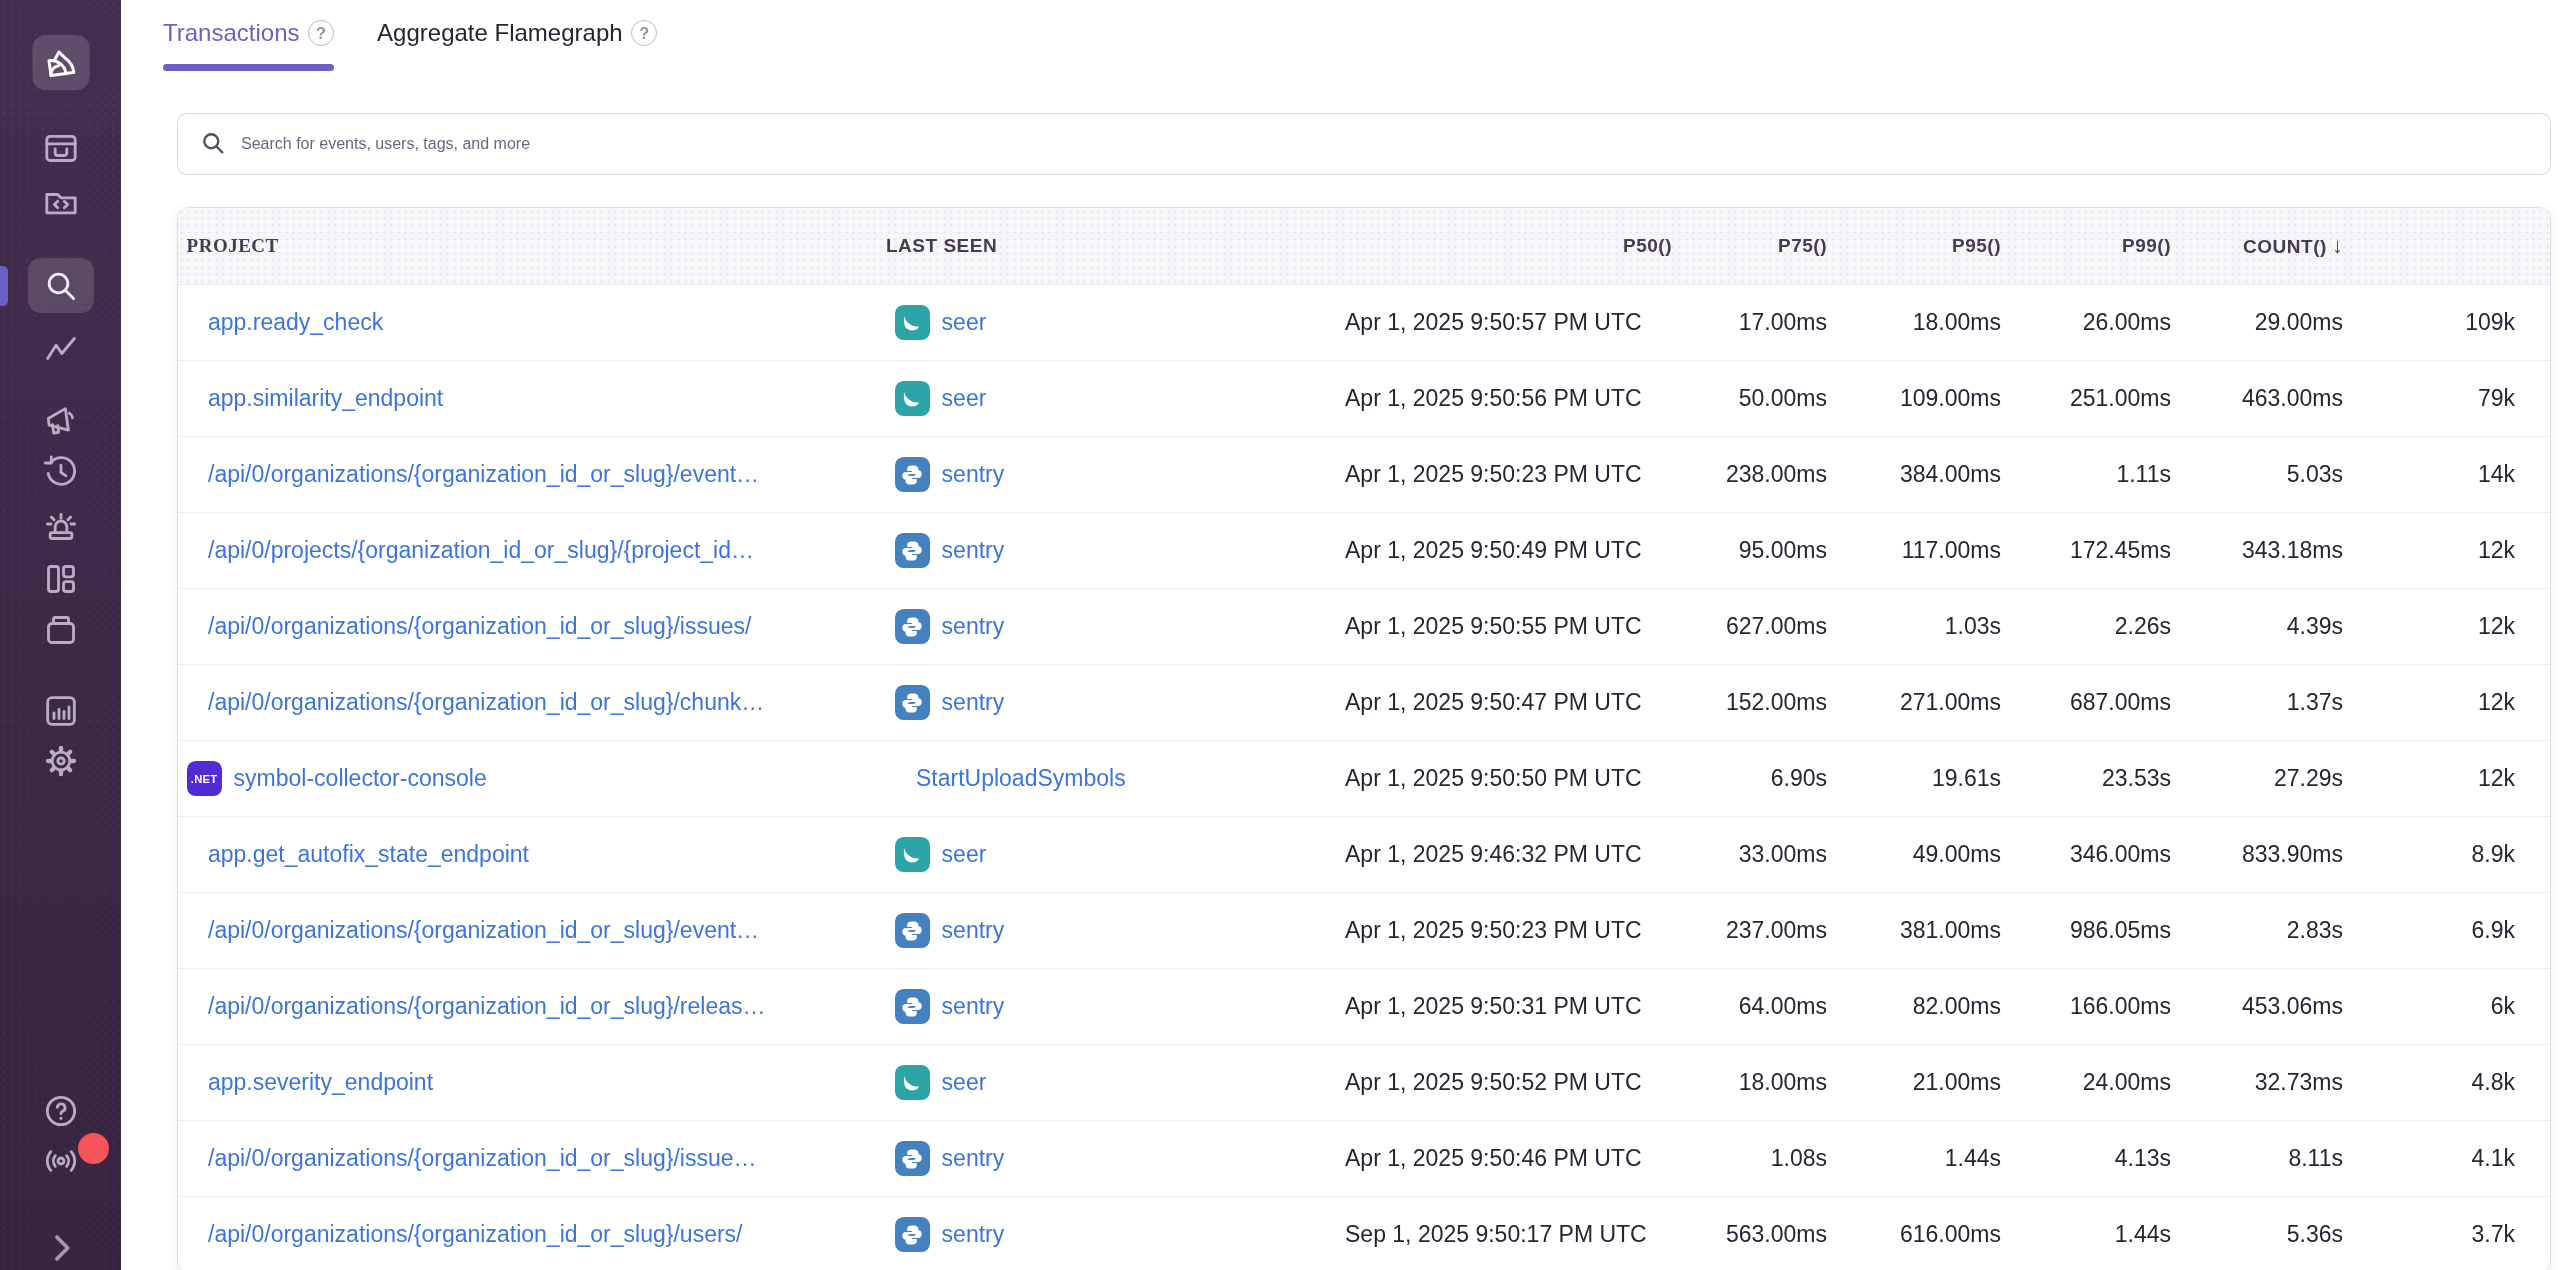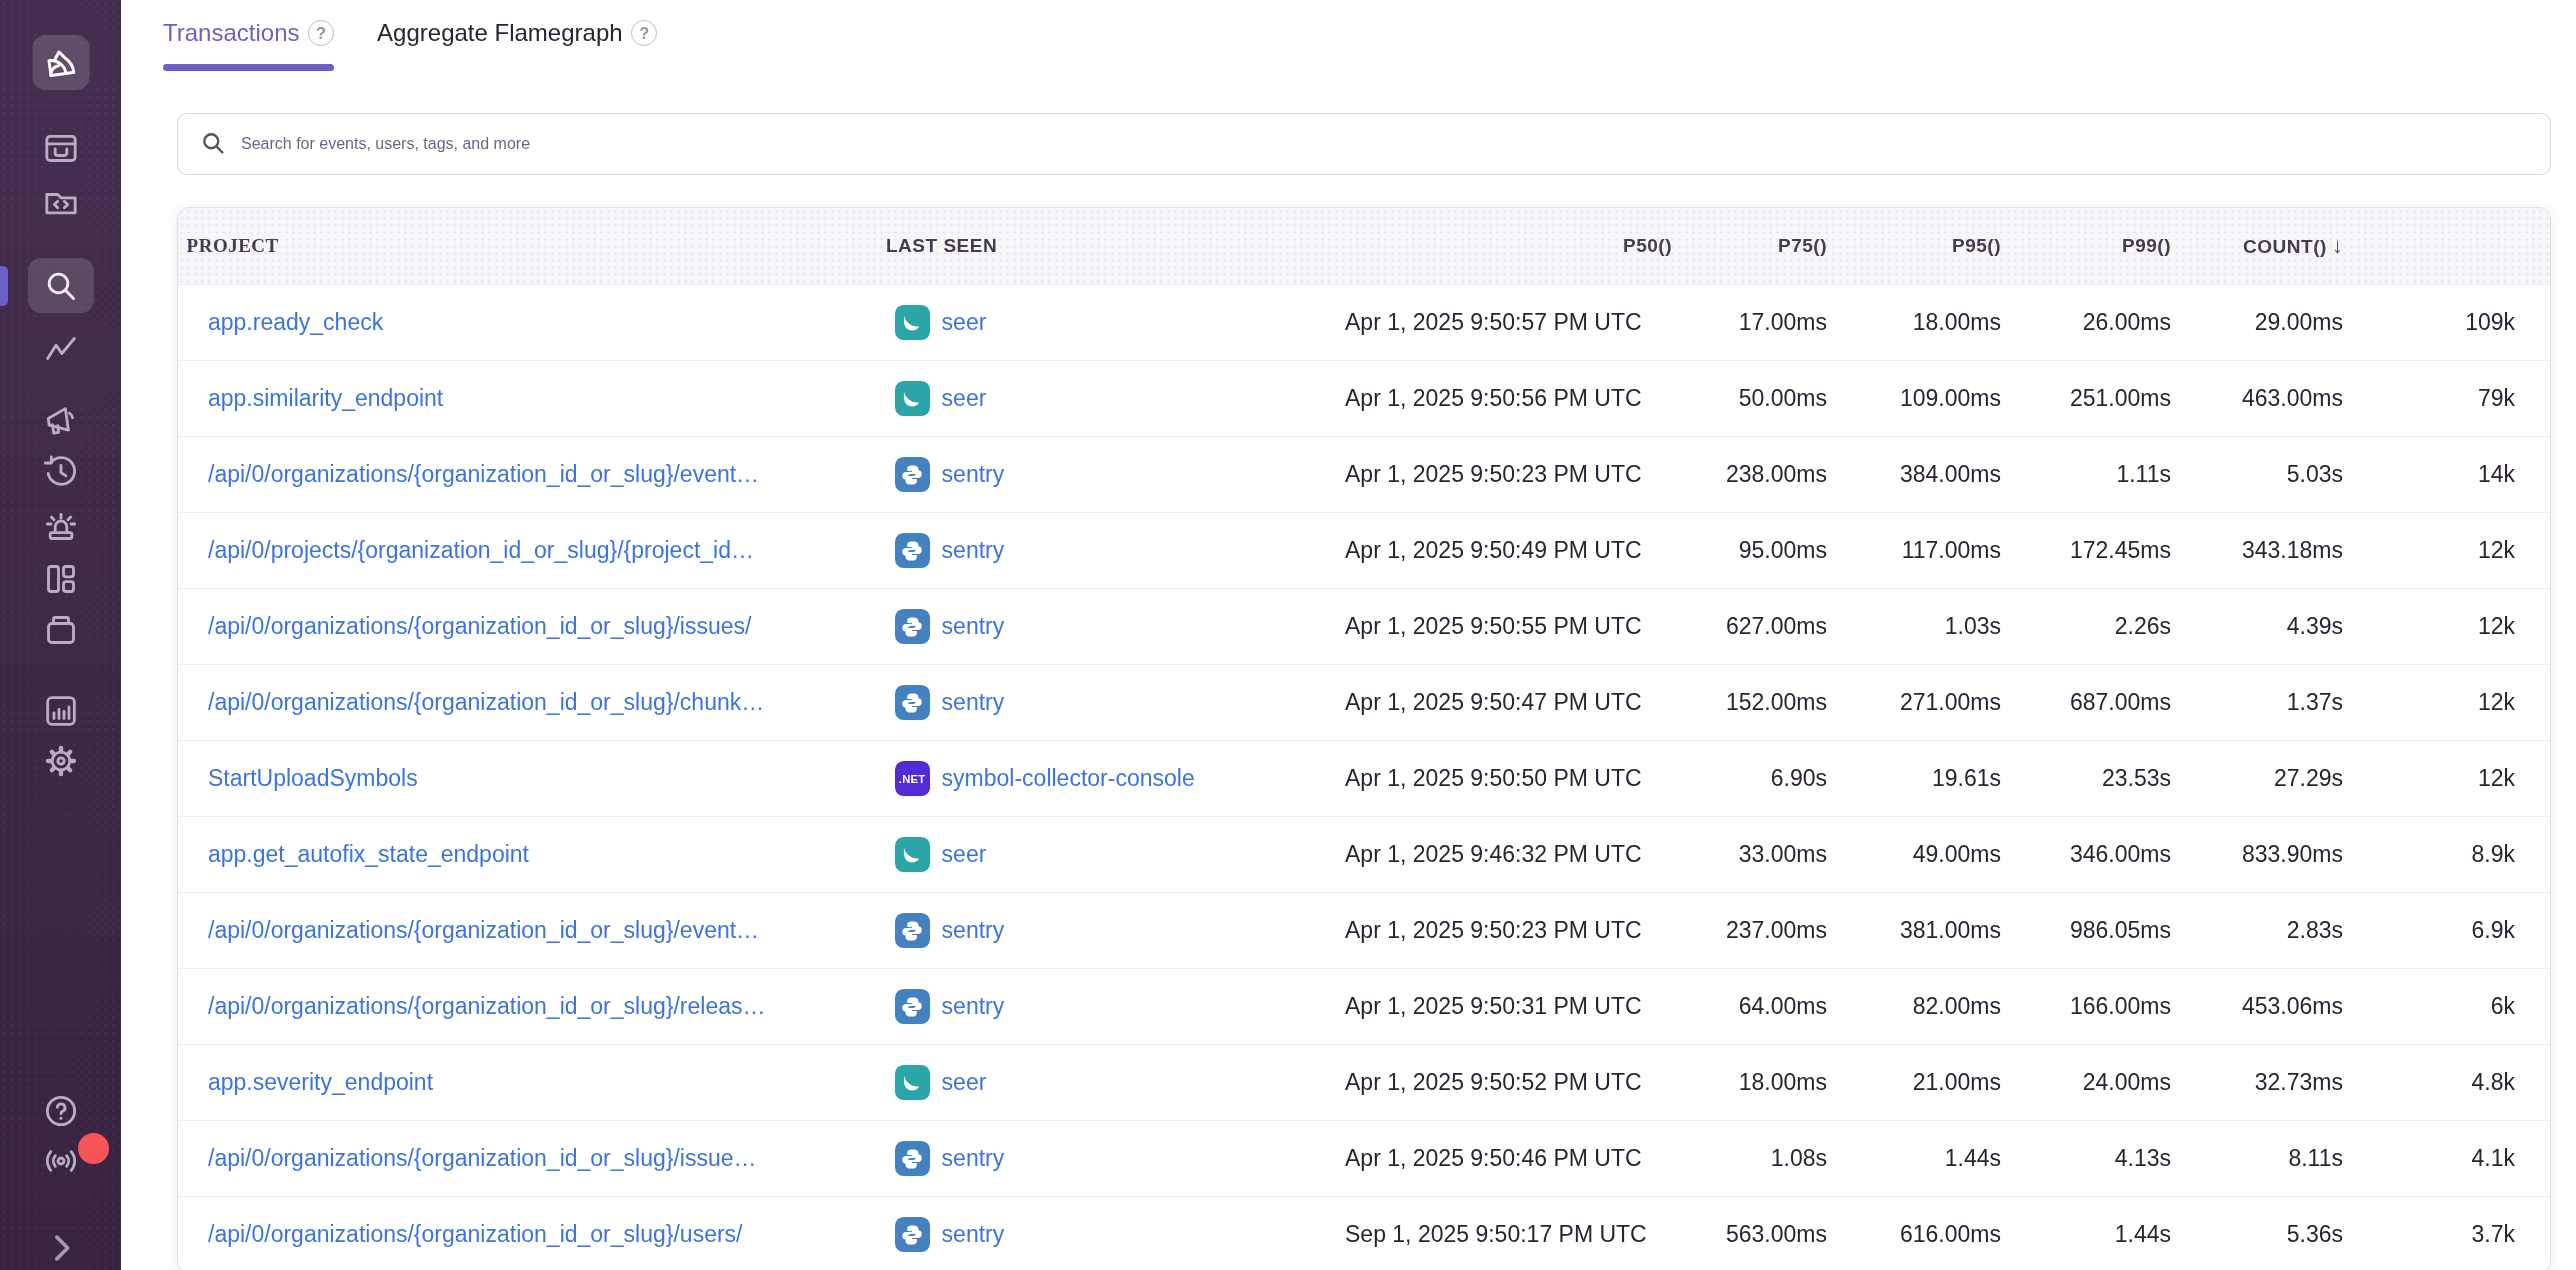--- a/index.html
+++ b/index.html
@@ -442,28 +442,28 @@
     <div class="cell c-lastseen t-lastseen">Apr 1, 2025 9:50:47 PM UTC</div>
     <div class="cell num t-p50">152.00ms</div>
     <div class="cell num t-p75">271.00ms</div>
     <div class="cell num t-p95">687.00ms</div>
     <div class="cell num t-p99">1.37s</div>
     <div class="cell num t-count">12k</div>
     <div></div>
   </div>
 
   <div class="tgrid trow">
+    <div class="cell proj">
+      <span class="proj-icon dotnet">
+
+        <span class="net-label">.NET</span>
+      </span>
+      <a class="link t-project">symbol-collector-console</a>
+    </div>
     <div class="cell c-transaction"><a class="link t-transaction">StartUploadSymbols</a></div>
-    <div class="cell proj">
-      <span class="proj-icon dotnet">
-
-        <span class="net-label">.NET</span>
-      </span>
-      <a class="link t-project">symbol-collector-console</a>
-    </div>
     <div class="cell c-lastseen t-lastseen">Apr 1, 2025 9:50:50 PM UTC</div>
     <div class="cell num t-p50">6.90s</div>
     <div class="cell num t-p75">19.61s</div>
     <div class="cell num t-p95">23.53s</div>
     <div class="cell num t-p99">27.29s</div>
     <div class="cell num t-count">12k</div>
     <div></div>
   </div>
 
   <div class="tgrid trow">

